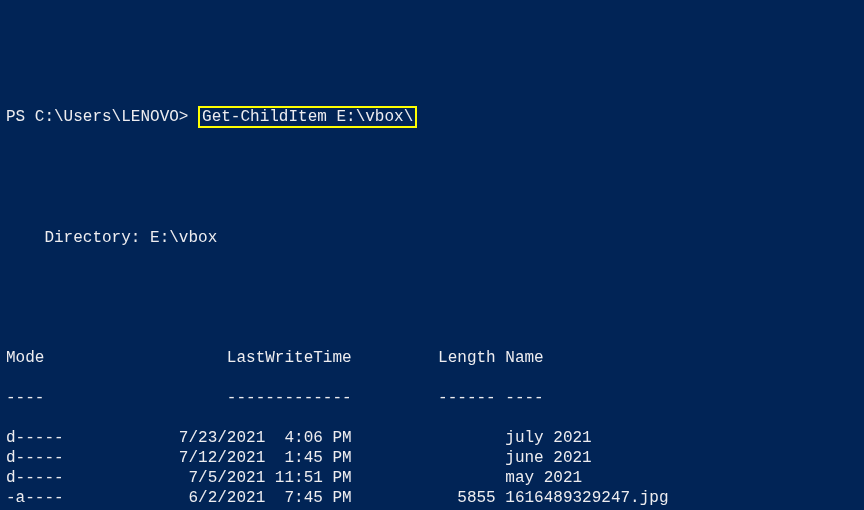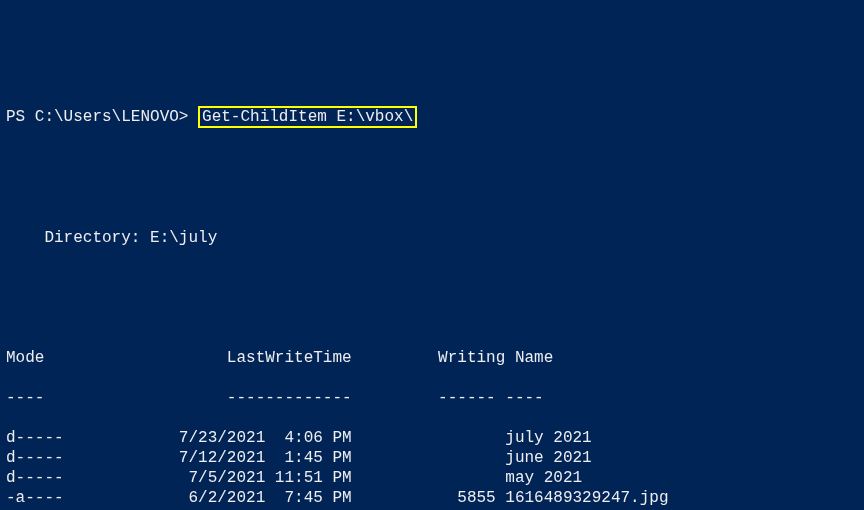--- a/index.html
+++ b/index.html
@@ -28,24 +28,24 @@
   .hdr, .row { }
 </style>
 </head>
 <body>
 
 
 
 <div class="prompt-line"><span>PS C:\Users\LENOVO&gt; </span><span class="highlight"><span>Get-ChildItem E:\vbox\</span></span></div>
 <div class="blank"></div>
 <div class="blank"></div>
-<div class="dir-line">    Directory: E:\july</div>
+<div class="dir-line">    Directory: E:\vbox</div>
 <div class="blank"></div>
 <div class="blank"></div>
-<div class="hdr" id="header-line">Mode                   LastWriteTime         Writing Name</div>
+<div class="hdr" id="header-line">Mode                   LastWriteTime         Length Name</div>
 <div class="hdr" id="underline-line">----                   -------------         ------ ----</div>
 <div id="rows-container"><div class="row">d-----            7/23/2021  4:06 PM                july 2021</div><div class="row">d-----            7/12/2021  1:45 PM                june 2021</div><div class="row">d-----             7/5/2021 11:51 PM                may 2021</div><div class="row">-a----             6/2/2021  7:45 PM           5855 1616489329247.jpg</div><div class="row">-a----             7/4/2021 12:13 PM         671207 Article Writing Rules, Tips &amp; Tricks.docx</div><div class="row">-a----             7/5/2021  4:52 PM       30885670 BioniX_Wallpaper_v13_Setup.exe</div></div>
 
 
 
 
 
 
 
 </body></html>

